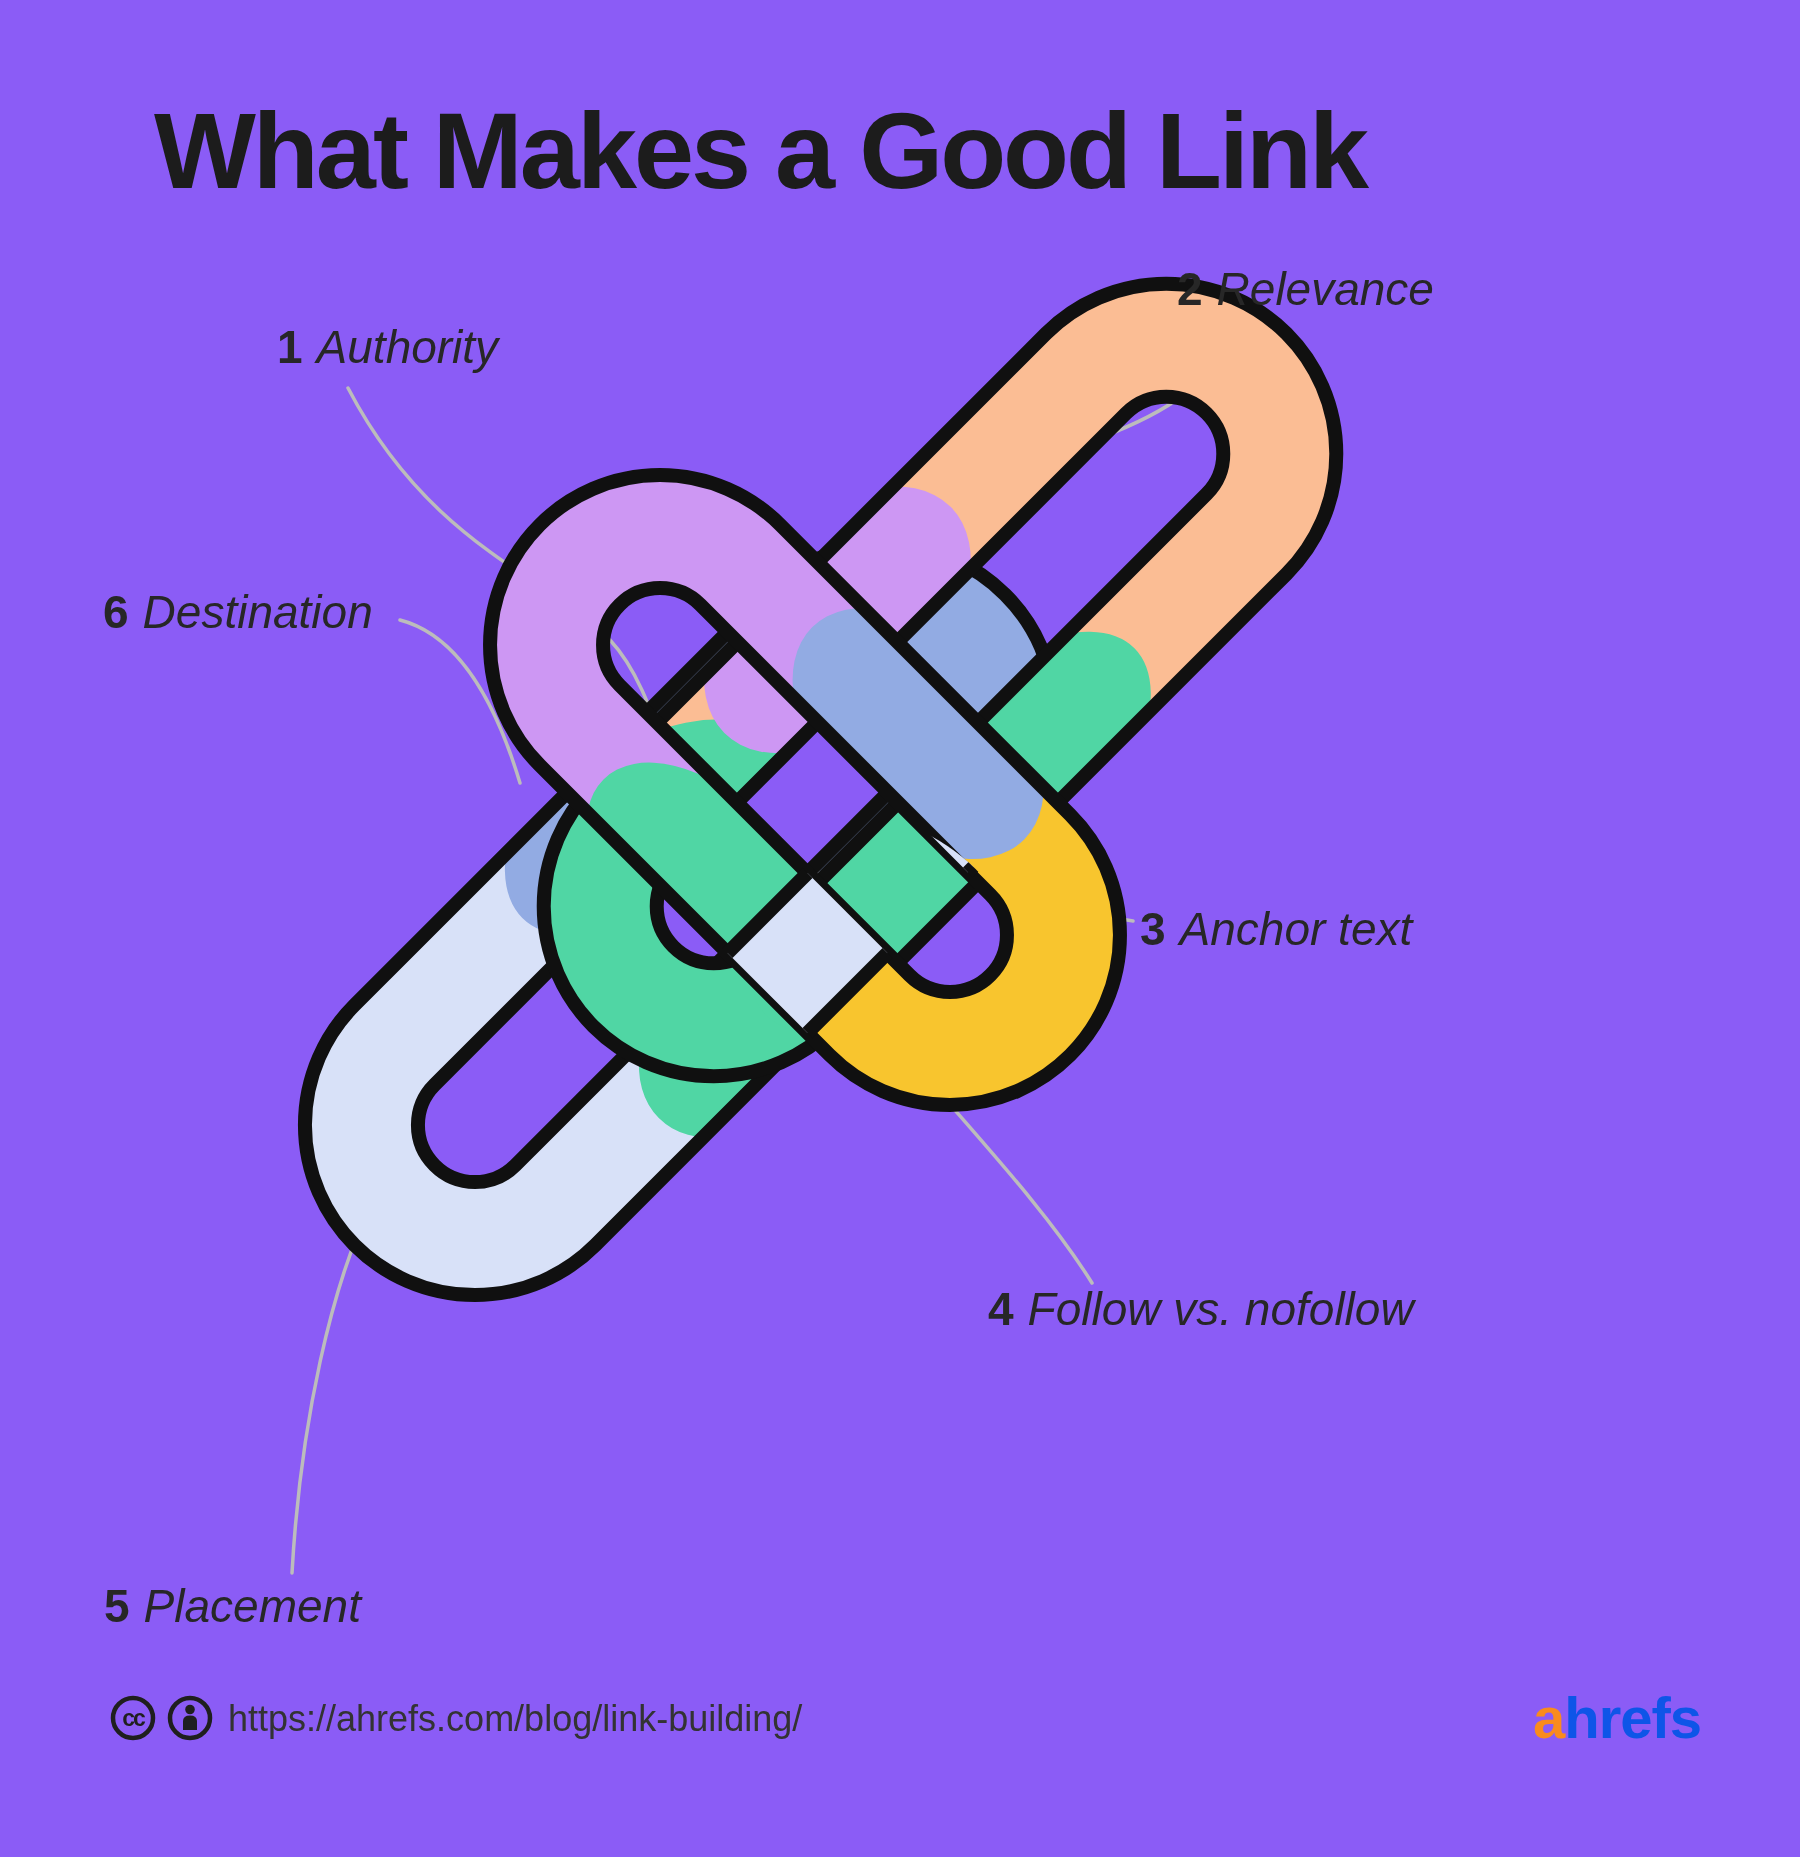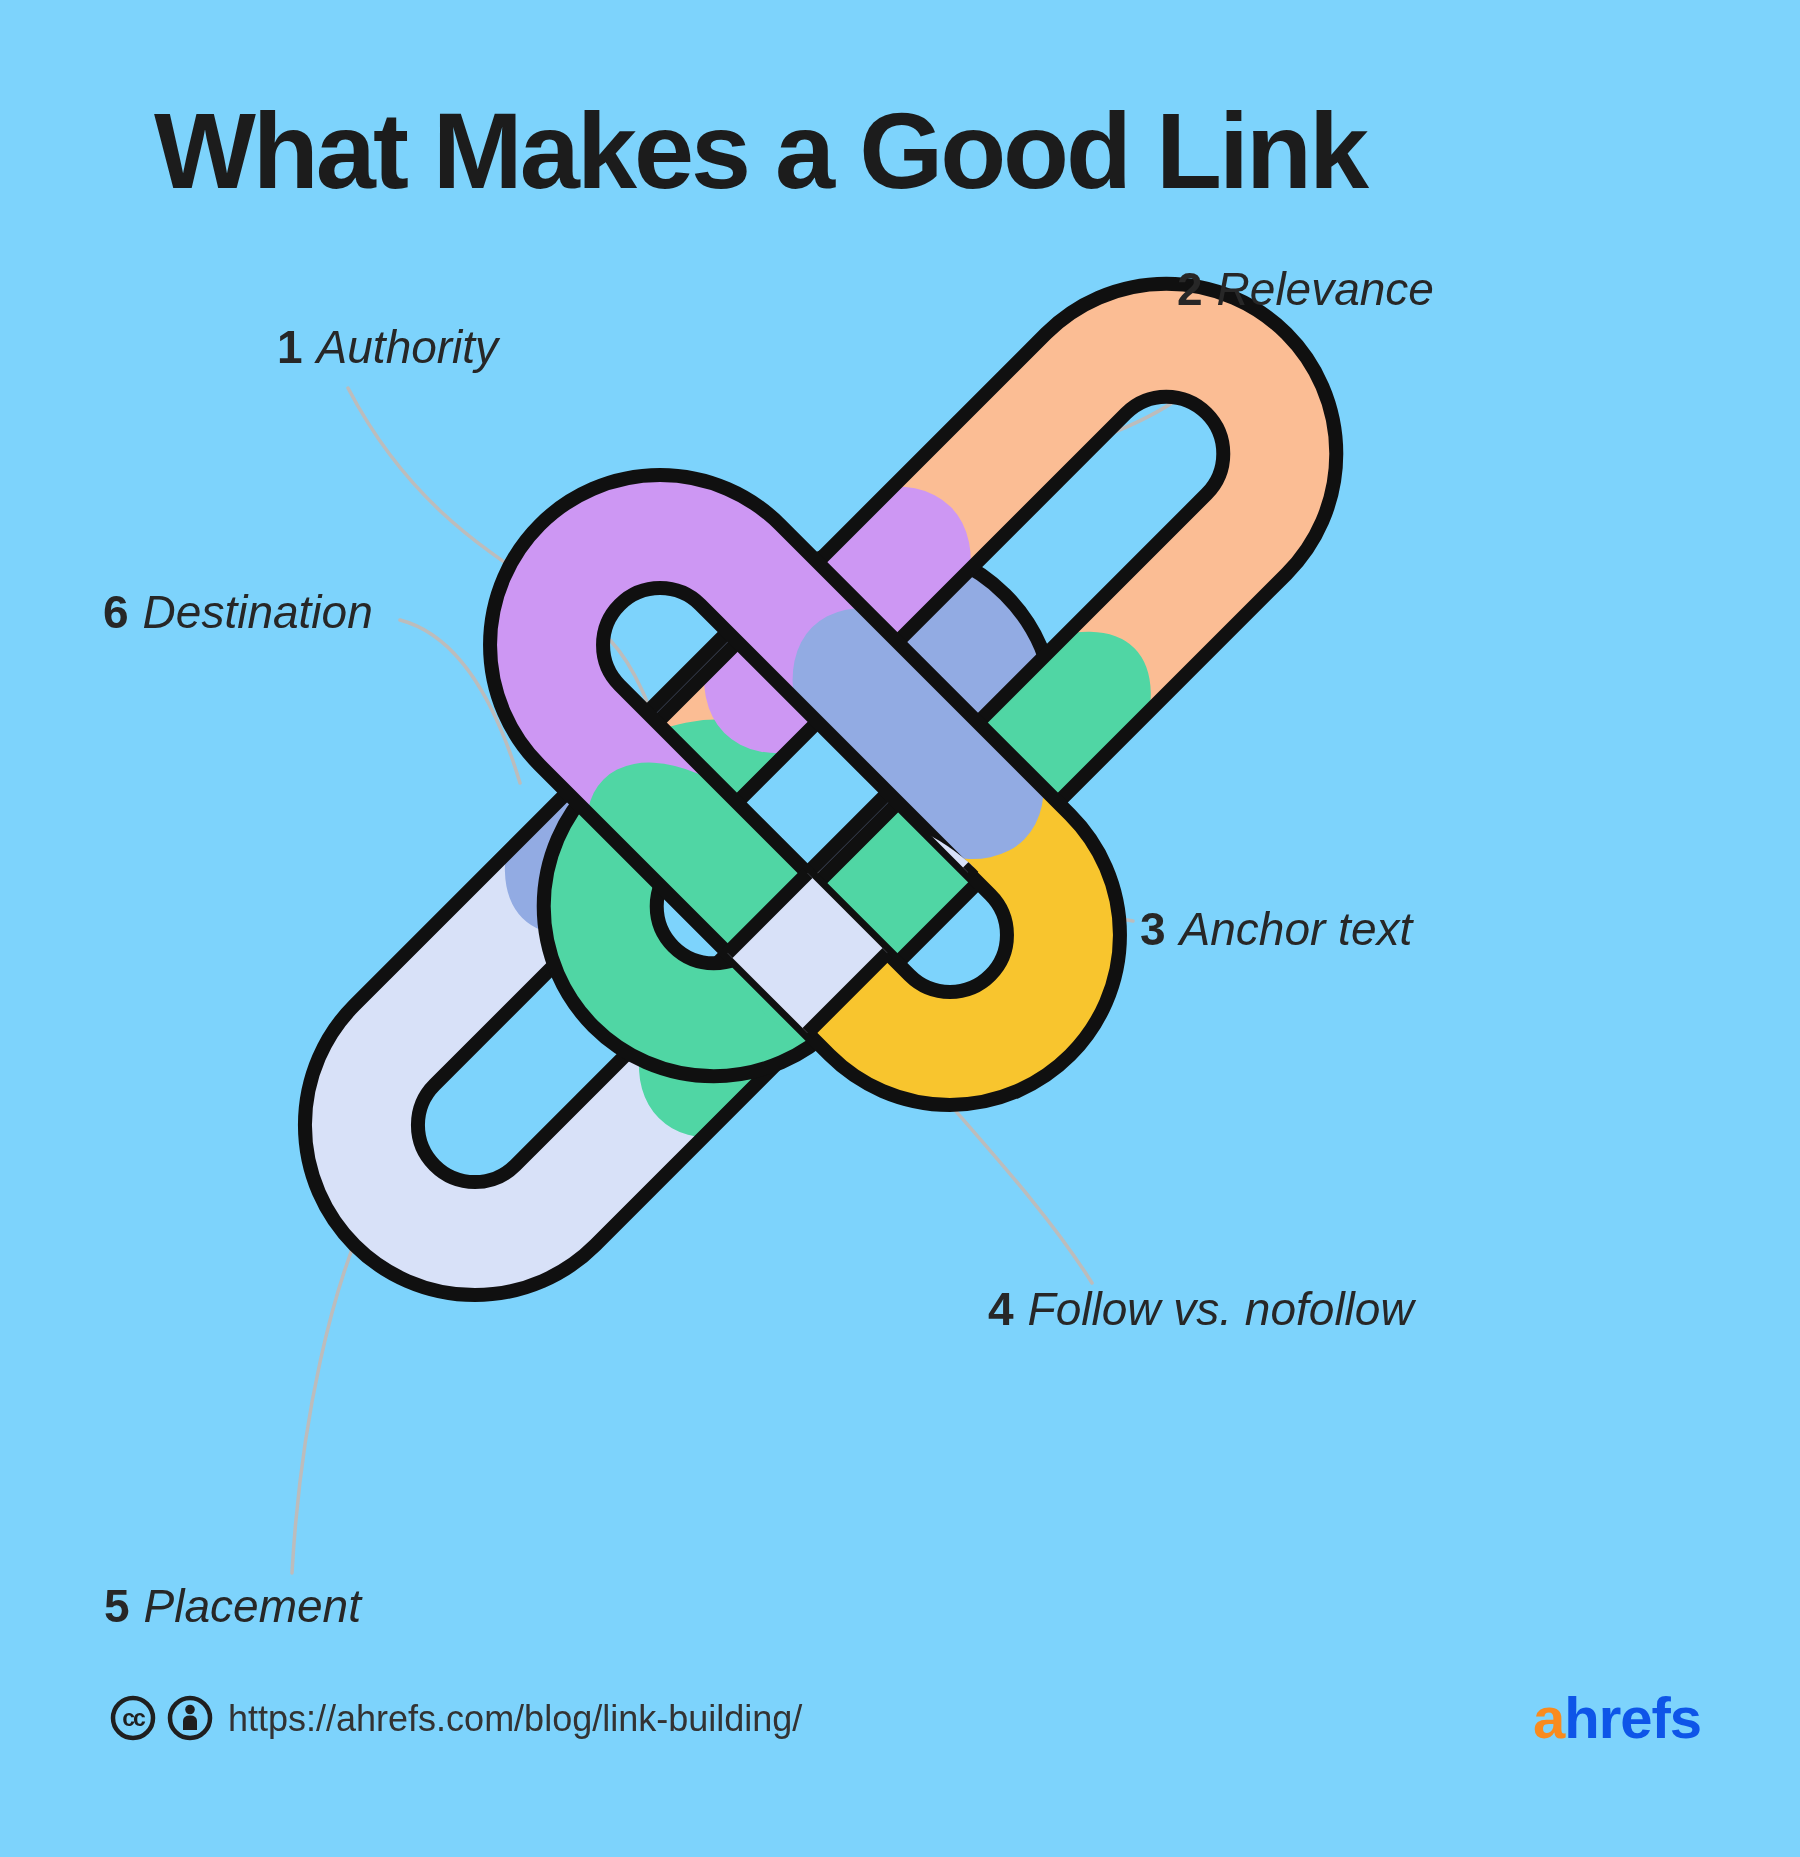--- a/index.html
+++ b/index.html
@@ -1,16 +1,16 @@
 <!DOCTYPE html>
 <html><head>
 <meta charset="utf-8">
 <style>
   html,body{margin:0;padding:0;background:#ffffff;}
-  .stage{width:1800px;height:1857px;position:relative;background:#7dd3fc;overflow:hidden;
+  .stage{width:1800px;height:1857px;position:relative;background:#8b5cf6;overflow:hidden;
          font-family:"Liberation Sans", sans-serif;}
   svg{display:block;}
   .title-text{font-family:"Liberation Sans", sans-serif;font-weight:bold;font-size:108px;
               letter-spacing:-3px;fill:#1c1c1c;}
   .lbl{font-size:46px;fill:#272727;}
   .lbl-num{font-weight:bold;font-style:normal;}
   .lbl-name{font-style:italic;}
   .leader{fill:none;stroke:#bcbcbc;stroke-width:3.5;stroke-linecap:round;}
   .ring-stroke{fill:none;stroke:#101010;stroke-width:14;stroke-linejoin:round;}
   .cc-ring{fill:none;stroke:#1f1f1f;stroke-width:4.5;}

